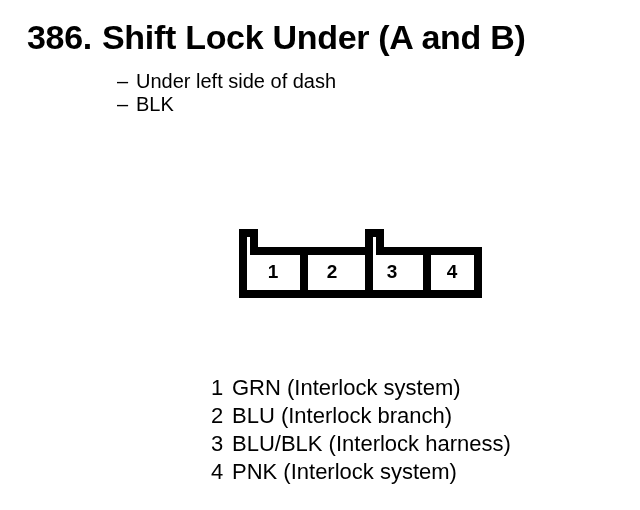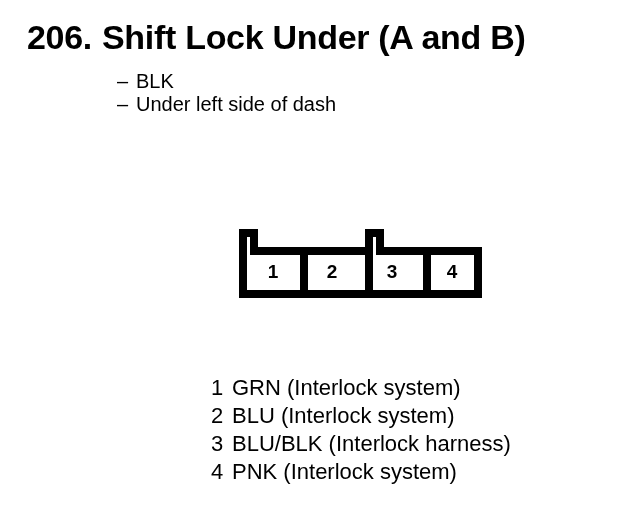--- a/index.html
+++ b/index.html
@@ -134,29 +134,29 @@
   }
   .legend-num {
     display: inline-block;
     width: 21px;
   }
 </style>
 </head>
 <body>
 
 <div id="page-title">
-  <span class="num">206.</span><span>Shift Lock Under (A and B)</span>
+  <span class="num">386.</span><span>Shift Lock Under (A and B)</span>
 </div>
 
 <div id="description-list">
   <span class="desc-line">
-    <span class="desc-dash">–</span><span>BLK</span>
+    <span class="desc-dash">–</span><span>Under left side of dash</span>
   </span>
   <span class="desc-line">
-    <span class="desc-dash">–</span><span>Under left side of dash</span>
+    <span class="desc-dash">–</span><span>BLK</span>
   </span>
 </div>
 
 <div id="connector-diagram">
 
   <div class="conn-body"></div>
 
   <div class="conn-divider d1"></div>
   <div class="conn-divider d2"></div>
   <div class="conn-divider d3"></div>
@@ -170,21 +170,21 @@
   <div class="cavity-label c2">2</div>
   <div class="cavity-label c3">3</div>
   <div class="cavity-label c4">4</div>
 </div>
 
 <div id="pin-legend">
   <span class="legend-row">
     <span class="legend-num">1</span><span>GRN (Interlock system)</span>
   </span>
   <span class="legend-row">
-    <span class="legend-num">2</span><span>BLU (Interlock system)</span>
+    <span class="legend-num">2</span><span>BLU (Interlock branch)</span>
   </span>
   <span class="legend-row">
     <span class="legend-num">3</span><span>BLU/BLK (Interlock harness)</span>
   </span>
   <span class="legend-row">
     <span class="legend-num">4</span><span>PNK (Interlock system)</span>
   </span>
 </div>
 
 </body></html>

